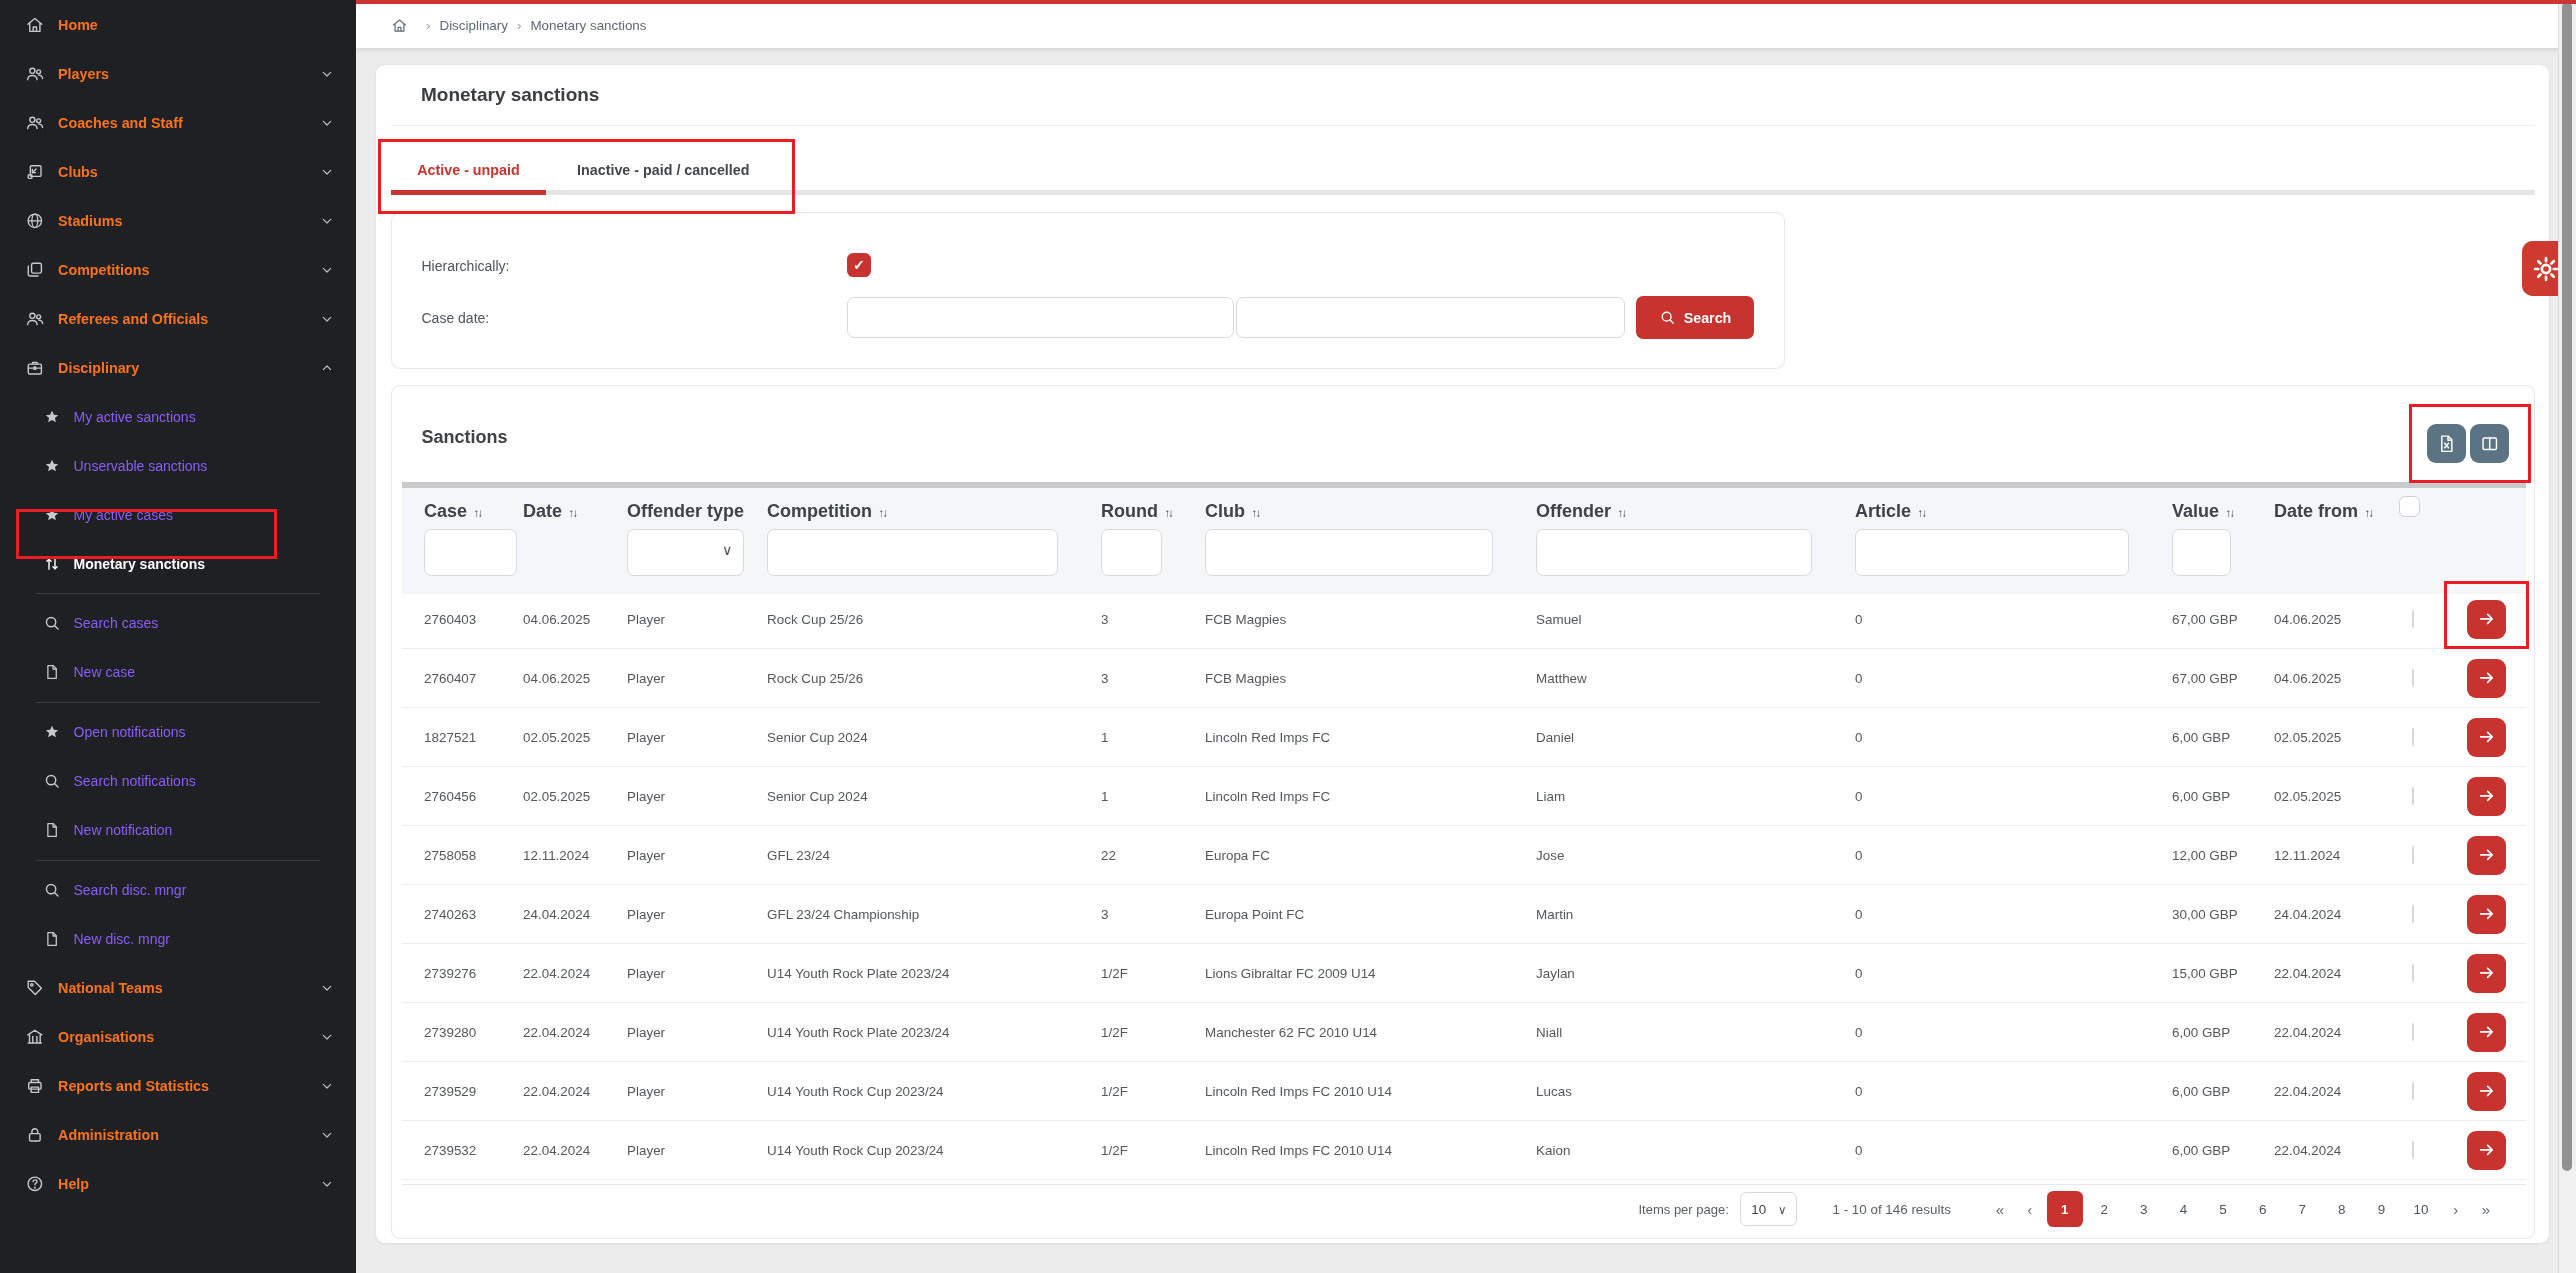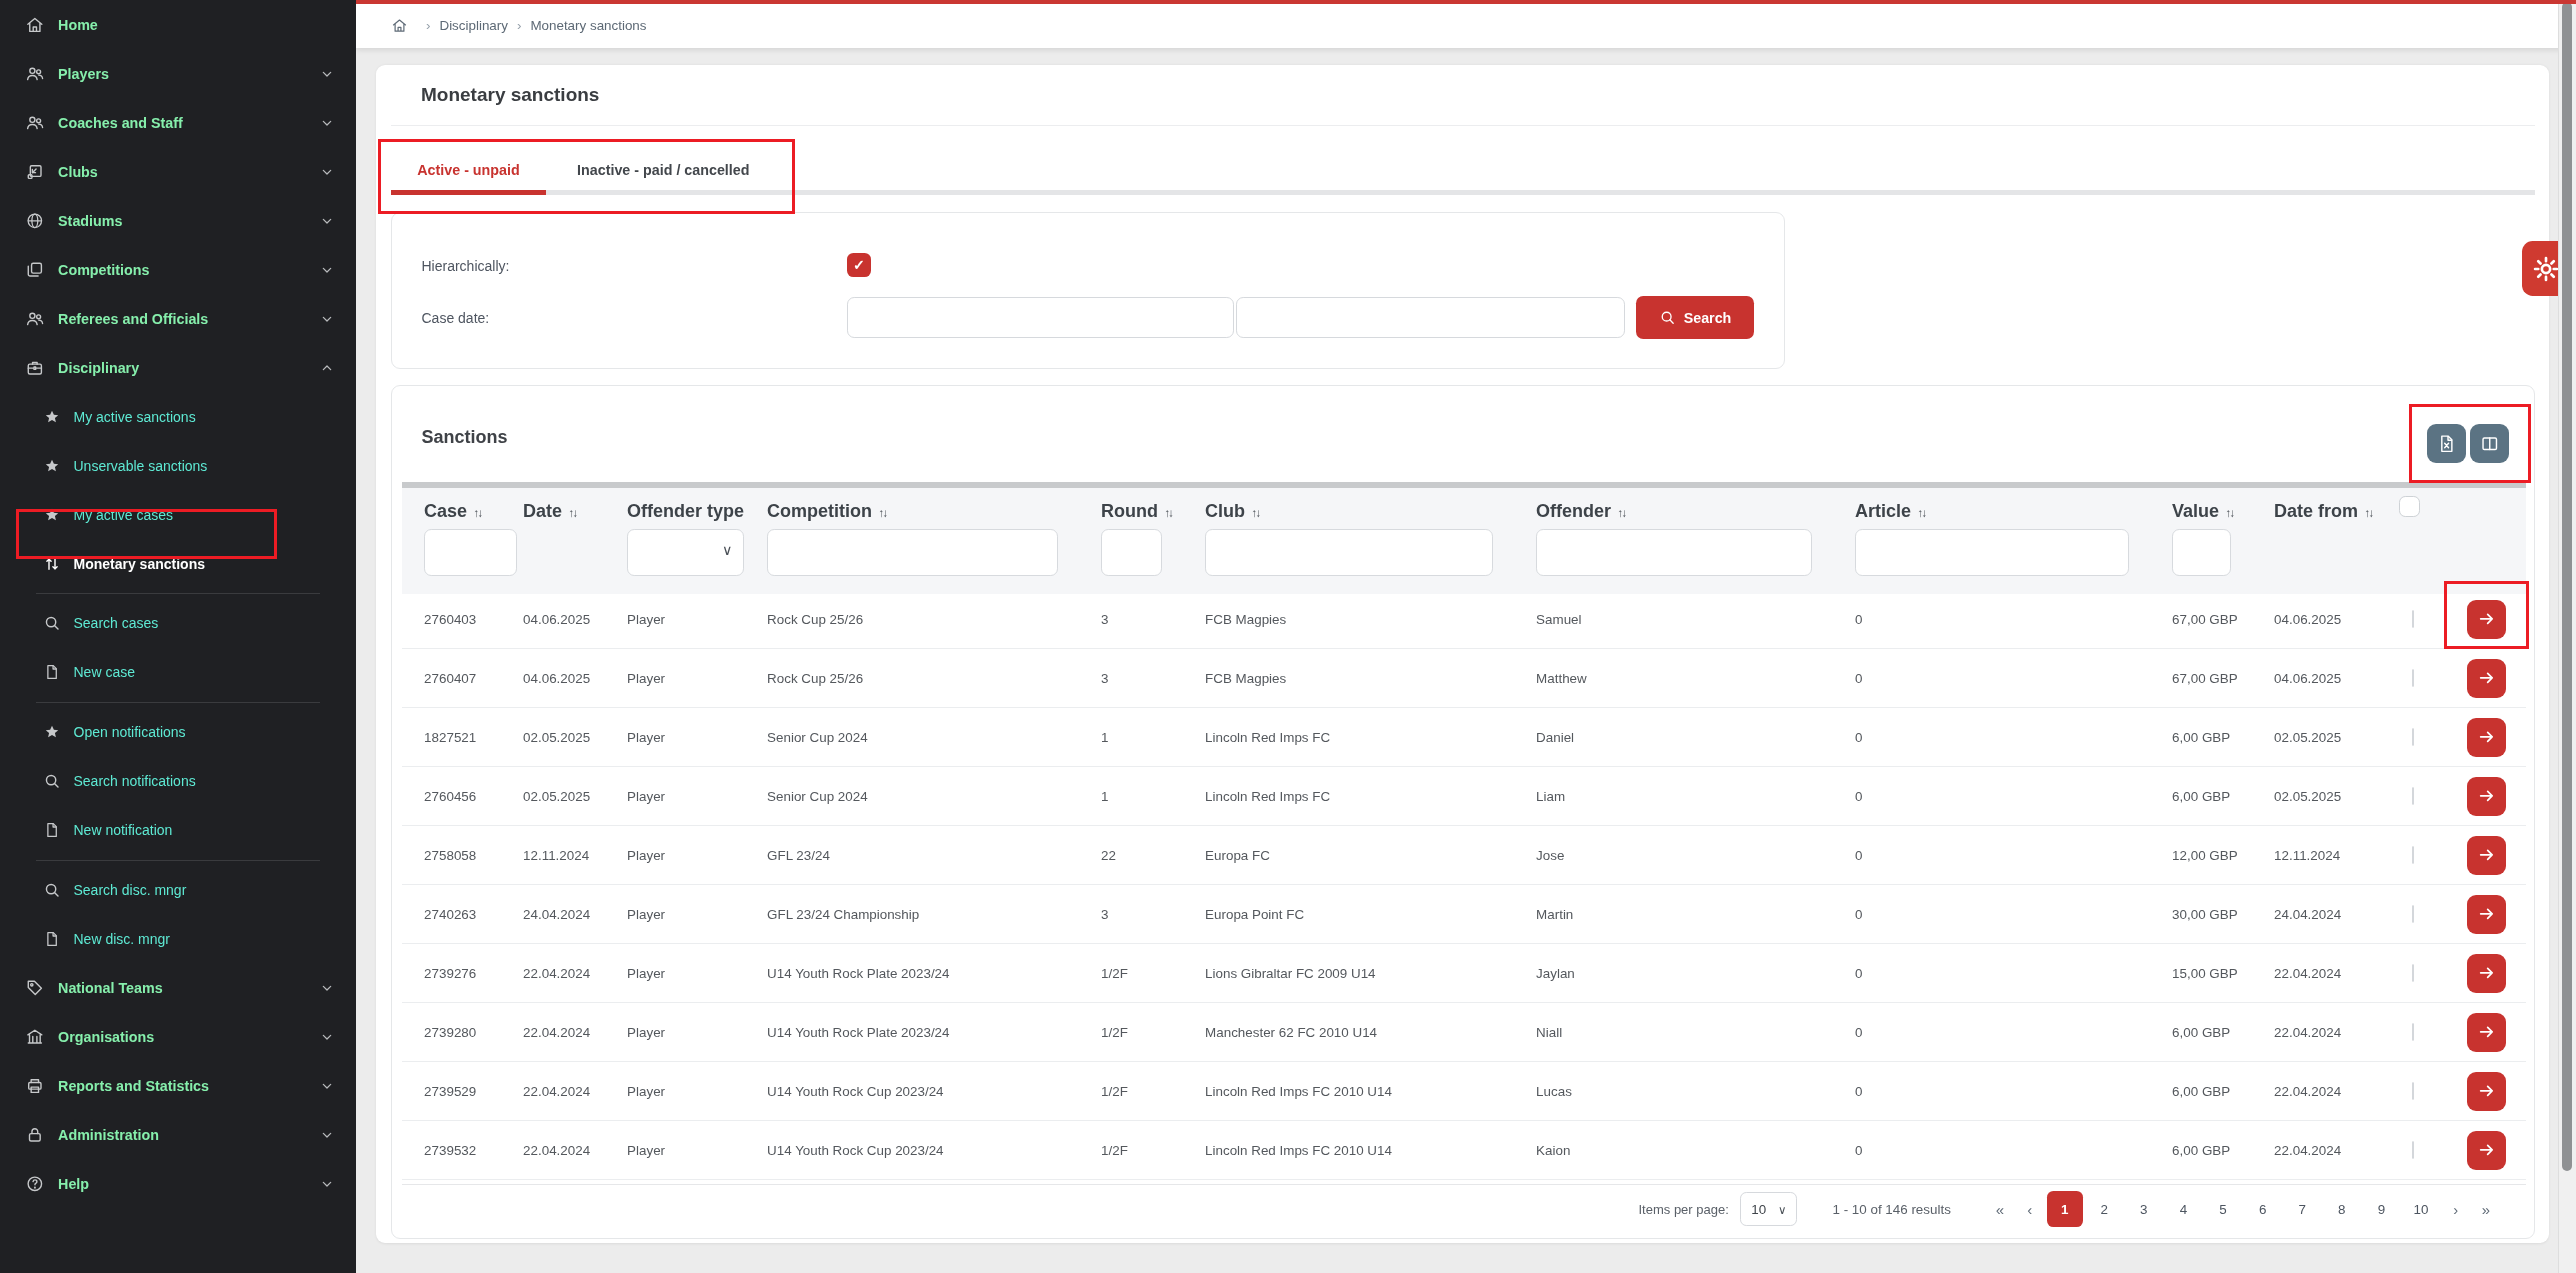--- a/index.html
+++ b/index.html
@@ -3,27 +3,27 @@
 <meta charset="utf-8">
 <style>
   * { margin:0; padding:0; box-sizing:border-box; }
   html,body { background:#d8d8d8; }
   #root{ position:relative; width:2576px; height:1273px; background:#ececec;
          font-family:"Liberation Sans",sans-serif; overflow:hidden; }
 
   
   .sidebar{ position:absolute; left:0; top:0; width:356px; height:100%; background:#1f2023; z-index:6;}
   .side-item{ height:49px; display:flex; align-items:center; padding-left:25px;
-              color:#86efac; font-size:14.3px; font-weight:600; cursor:pointer;}
+              color:#f97316; font-size:14.3px; font-weight:600; cursor:pointer;}
   .side-item .ico{ width:19.7px; height:19.7px; margin-right:13.4px; color:#c6c8ca; flex:0 0 auto; display:inline-flex;}
   .side-item .ico svg{ width:100%; height:100%; }
   .side-item .lbl{ flex:1; white-space:nowrap; }
   .side-item .chev{ width:16px; height:16px; margin-right:21.5px; color:#b9bbbd; display:inline-flex;}
   .side-item .chev svg{ width:100%; height:100%; }
-  .side-item.sub{ padding-left:43px; font-size:14px; font-weight:400; color:#5eead4;}
+  .side-item.sub{ padding-left:43px; font-size:14px; font-weight:400; color:#8b5cf6;}
   .side-item.sub .ico{ width:18px; height:18px; margin-right:12.5px;}
   .side-item.active{ color:#ffffff; font-weight:700;}
   .side-item.active .ico{ color:#ffffff; }
   .side-divider{ height:0.9px; background:#3a3b3e; margin:5.4px 36px 4.5px 36px; }
 
   
   .topstrip{ position:absolute; left:356px; right:0; top:0; height:3.6px; background:#ca3732; z-index:10;}
   .crumbbar{ position:absolute; left:356px; right:0; top:3.6px; height:44px; background:#ffffff;
              box-shadow:0 2.7px 5.4px rgba(0,0,0,.10); z-index:2; display:flex; align-items:center; padding-left:35px;}
   .crumbbar .ico{ width:17px; height:17px; color:#5f6b77; display:inline-flex; margin-right:9px;}

